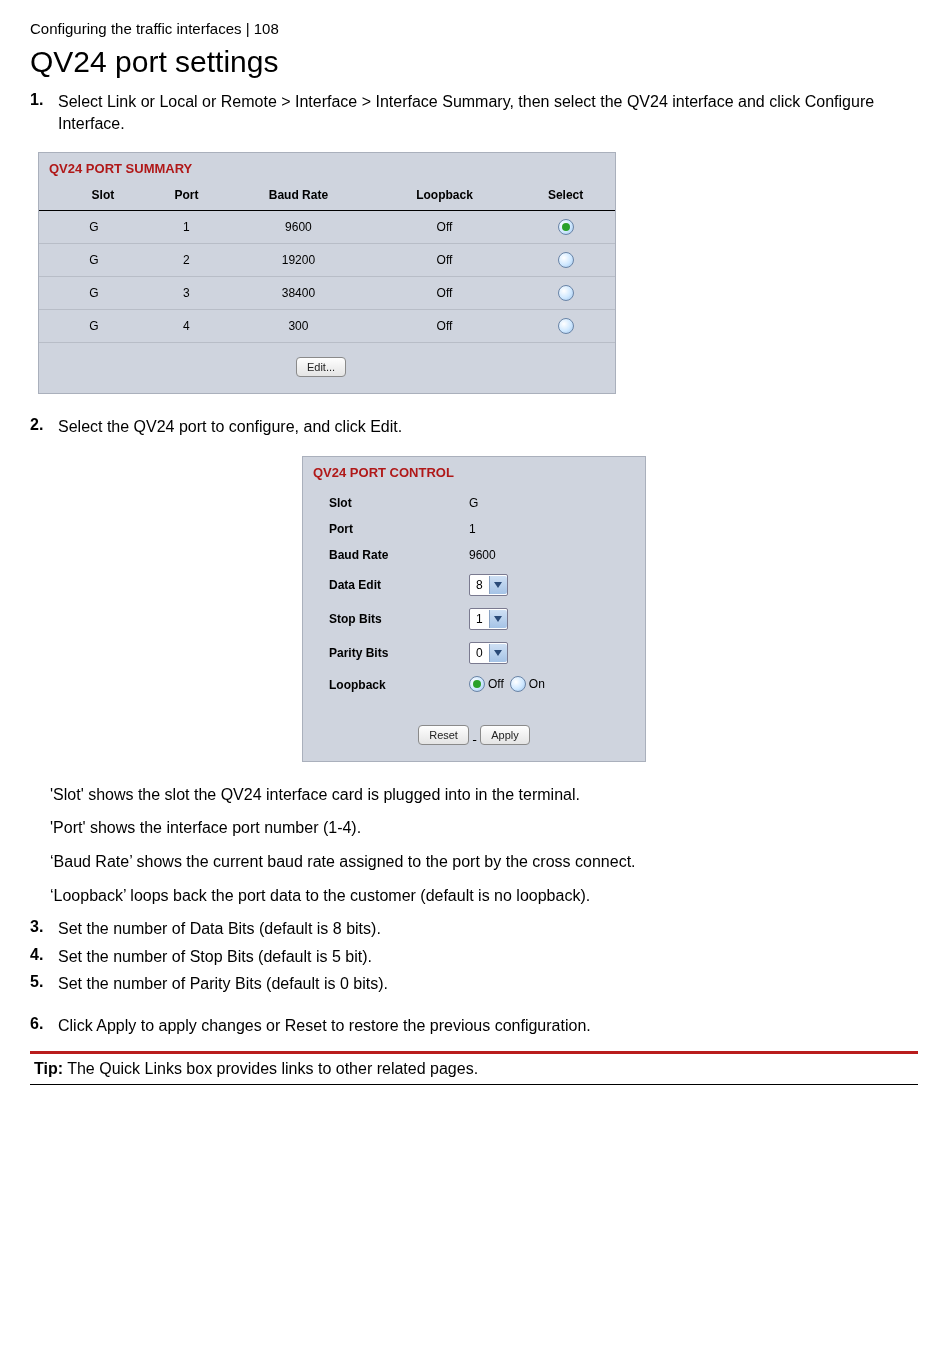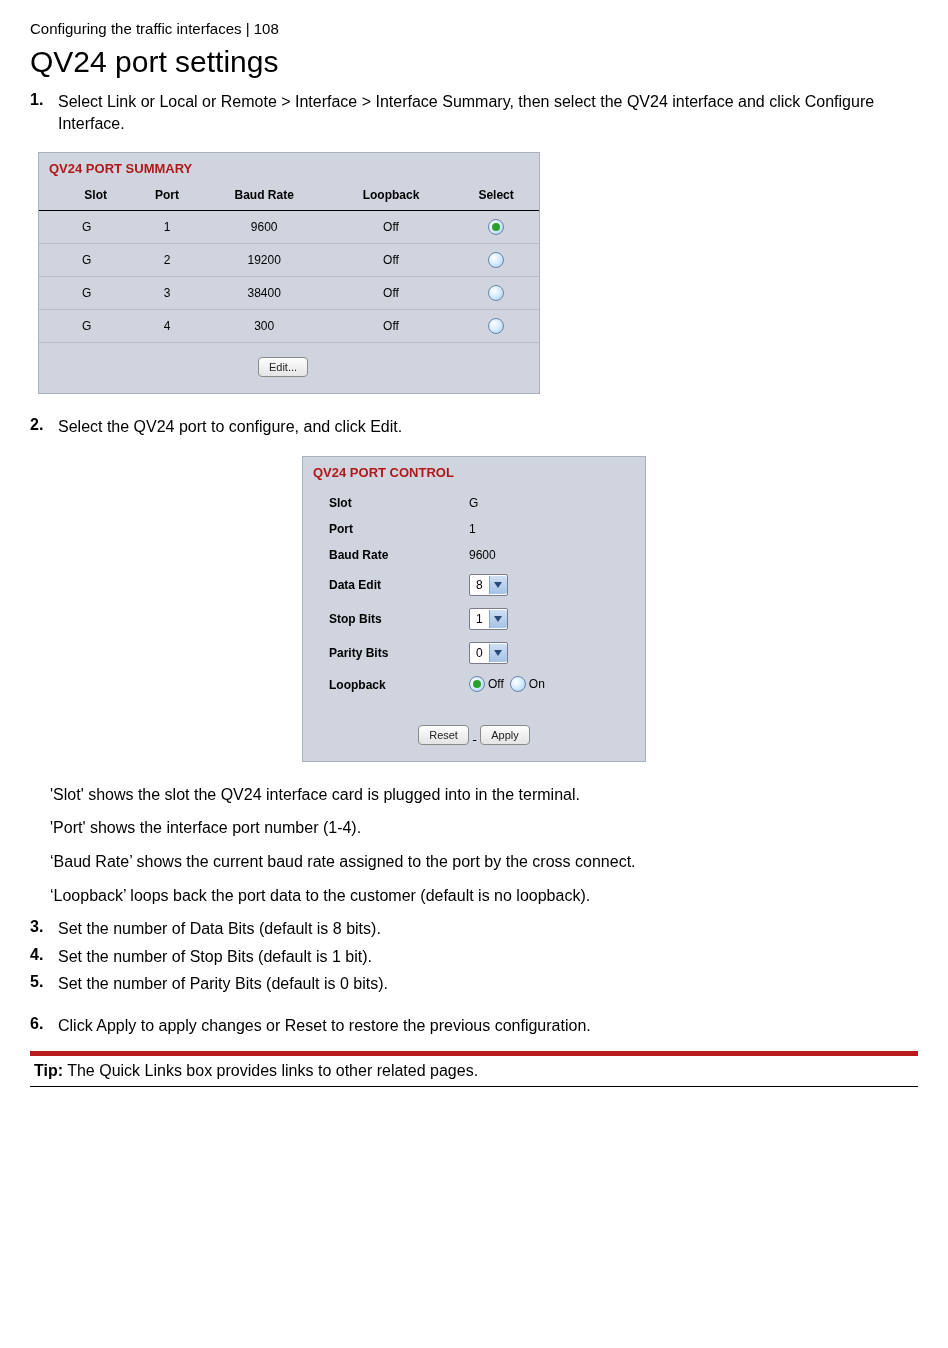--- a/index.html
+++ b/index.html
@@ -56,21 +56,21 @@
     font-size: 12px;
   }
   .panel-title {
     color: #b01818;
     font-weight: bold;
     font-size: 13px;
     padding: 8px 10px 6px 10px;
   }
 
   
-  .summary-panel { width: 502px; margin-left: 8px; }
+  .summary-panel { width: 578px; margin-left: 8px; }
   table.summary {
     width: 100%;
     border-collapse: collapse;
   }
   table.summary th {
     font-weight: bold;
     font-size: 12px;
     padding: 6px 6px 8px 6px;
     text-align: center;
     border-bottom: 1px solid #000;
@@ -157,21 +157,21 @@
   .radio-group { display:inline-flex; align-items:center; gap:6px; }
   .radio-group .opt { display:inline-flex; align-items:center; gap:3px; font-size:12px;}
   .btn-row {
     text-align: center;
     padding: 14px 0 16px 0;
     text-decoration: underline;
   }
   .btn-row .ui-btn { margin: 0 4px; padding: 3px 10px; }
 
   .tip-box {
-    border-top: 5px solid #b91c1c;
+    border-top: 3px solid #b91c1c;
     border-bottom: 1px solid #000;
     padding: 6px 4px;
     margin: 14px 0 0 0;
     font-size: 16px;
   }
   .tip-box .tip-label { font-weight: bold; }
 </style>
 </head>
 <body>
 
@@ -321,21 +321,21 @@
     <p>‘Baud Rate’ shows the current baud rate assigned to the port by the cross connect.</p>
     <p>‘Loopback’ loops back the port data to the customer (default is no loopback).</p>
   </div>
 
   <div class="item">
     <div class="num">3.</div>
     <div class="txt">Set the number of Data Bits (default is 8 bits).</div>
   </div>
   <div class="item">
     <div class="num">4.</div>
-    <div class="txt">Set the number of Stop Bits (default is 1 bit).</div>
+    <div class="txt">Set the number of Stop Bits (default is 5 bit).</div>
   </div>
   <div class="item">
     <div class="num">5.</div>
     <div class="txt">Set the number of Parity Bits (default is 0 bits).</div>
   </div>
 
   <div style="height:8px"></div>
 
   <div class="item">
     <div class="num">6.</div>

